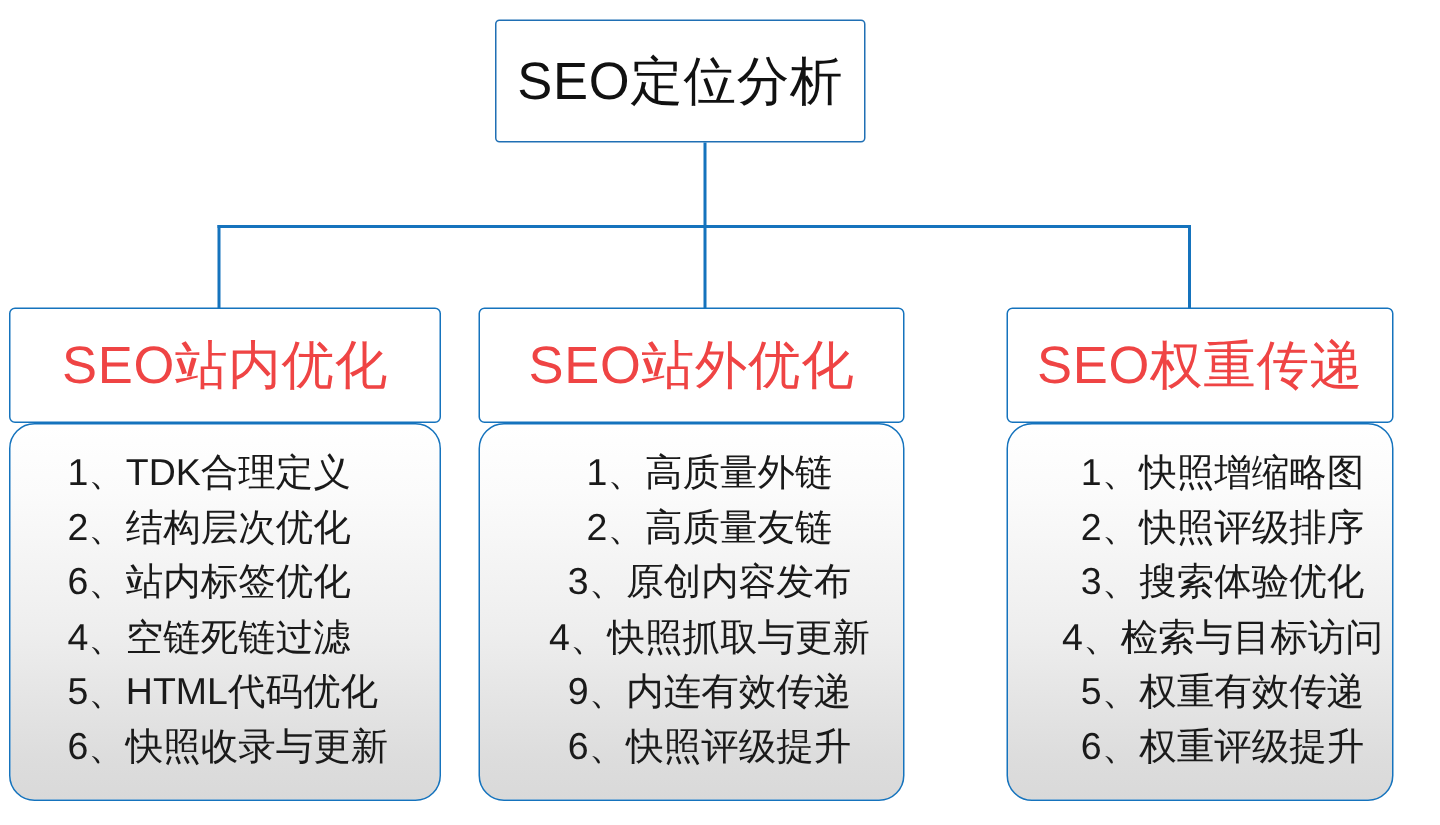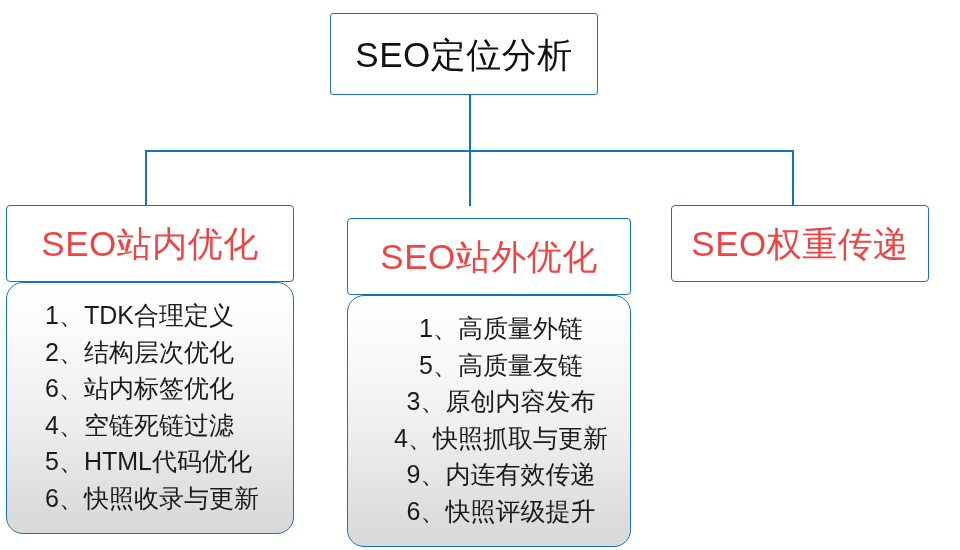--- a/index.html
+++ b/index.html
@@ -17,21 +17,21 @@
     height: 550px;
     background: #ffffff;
     overflow: hidden;
   }
 
   
   .root-box {
     position: absolute;
     left: 330px;
     top: 13px;
-    width: 268px;
+    width: 247px;
     height: 82px;
     box-sizing: border-box;
     border: 1.5px solid #1f6fb4;
     border-radius: 3px;
     background: #ffffff;
     display: flex;
     align-items: center;
     justify-content: center;
   }
   .root-box .root-label {
@@ -51,21 +51,21 @@
   .conn-h { height: 1.6px; }
 
   
   .column {
     position: absolute;
     top: 205px;
     width: 288px;
     height: 329px;
   }
   .col-1 { left: 6px; }
-  .col-2 { left: 347px; width: 284px; margin-top: 13px; }
+  .col-2 { left: 319px; width: 284px; }
   .col-3 { left: 671px; width: 258px; text-align: center; }
 
   .col-header {
     position: absolute;
     left: 0;
     top: 0;
     right: 0;
     height: 77px;
     box-sizing: border-box;
     border: 1.5px solid #1573bd;
@@ -149,28 +149,38 @@
     </div>
   </div>
 
   <div class="column col-2">
     <div class="col-header">
       <span class="col-title">SEO站外优化</span>
     </div>
     <div class="col-body">
       <ul class="items">
         <li>1、高质量外链</li>
-        <li>5、高质量友链</li>
+        <li>2、高质量友链</li>
         <li>3、原创内容发布</li>
         <li>4、快照抓取与更新</li>
         <li>9、内连有效传递</li>
         <li>6、快照评级提升</li>
       </ul>
     </div>
   </div>
 
   <div class="column col-3">
     <div class="col-header">
       <span class="col-title">SEO权重传递</span>
     </div>
+    <div class="col-body">
+      <ul class="items">
+        <li>1、快照增缩略图</li>
+        <li>2、快照评级排序</li>
+        <li>3、搜索体验优化</li>
+        <li>4、检索与目标访问</li>
+        <li>5、权重有效传递</li>
+        <li>6、权重评级提升</li>
+      </ul>
+    </div>
   </div>
 
 </div>
 
 </body></html>

